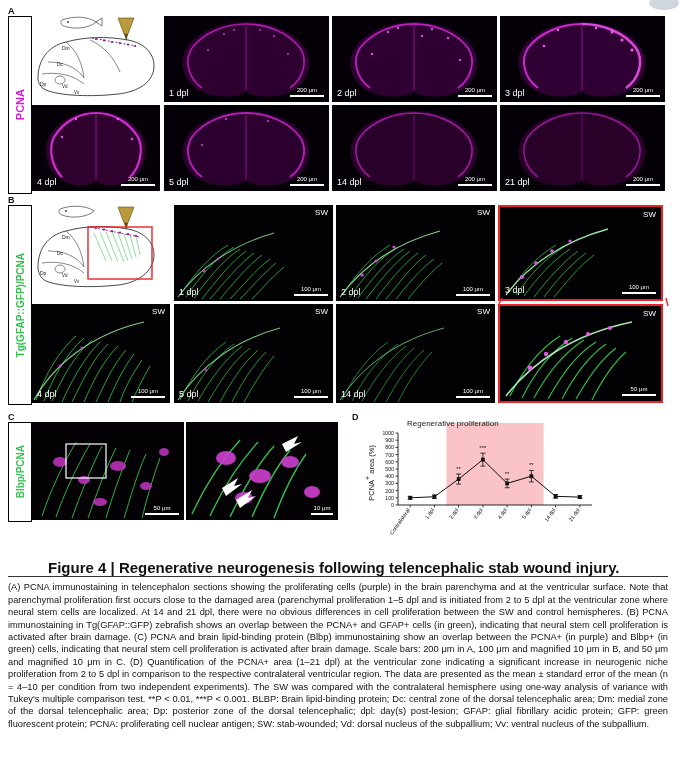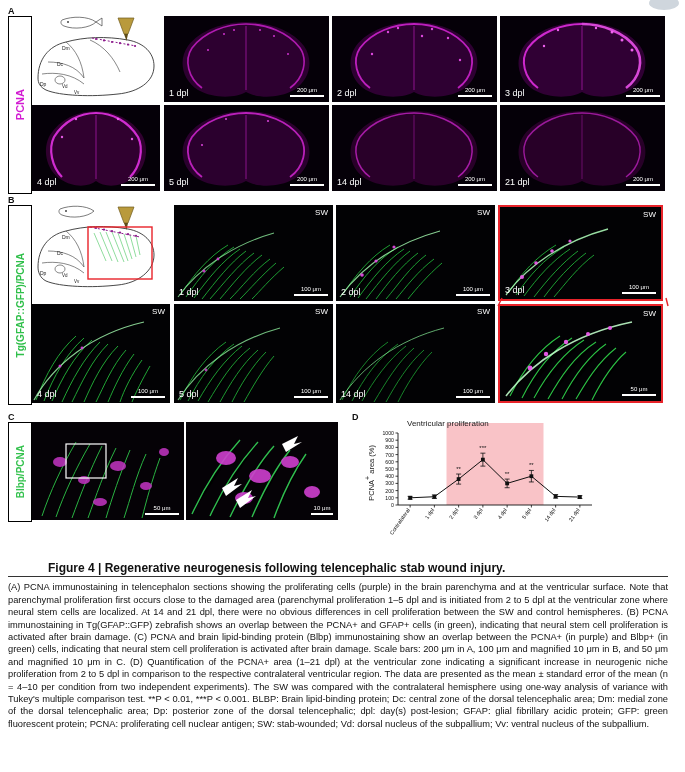--- a/index.html
+++ b/index.html
@@ -54,21 +54,21 @@
   .axis-y-title{
     position:absolute;left:0px;top:38px;writing-mode:vertical-rl;transform:rotate(180deg);
     font-size:7.5px;
   }
 
   
   #caption{
     position:absolute;left:8px;top:562px;width:660px;
     font-size:9.3px;line-height:12.4px;color:#111;text-align:justify;
   }
-  #caption .figtitle{font-weight:bold;font-size:12px;display:block;margin-bottom:2px;padding-left:40px;}
+  #caption .figtitle{font-weight:bold;font-size:15px;display:block;margin-bottom:2px;padding-left:40px;}
   #caption .divline{border-top:1px solid #333;margin-bottom:4px;}
   sup{font-size:7px;vertical-align:super;}
 
   
   .topright{
     position:absolute;right:6px;top:-4px;width:30px;height:14px;border-radius:50%;
     background:#cfd6dd;
   }
 </style>
 </head>
@@ -557,21 +557,21 @@
       </svg>
       <div class="scalebar-wrap">
         <div class="scalebar-txt">10 μm</div>
         <div class="scalebar" style="width:22px;"></div>
       </div>
     </div>
   </div>
 
   <div id="panelD">
     <div class="plabel" style="left:0px;top:-5px;">D</div>
-    <div class="chart-title">Ventricular proliferation</div>
+    <div class="chart-title">Regenerative proliferation</div>
     <div class="axis-y-title" style="left:12px;top:28px;font-size:7.5px;">
       PCNA<sup>+</sup> area (%)
     </div>
     <svg id="chartsvg" width="250" height="128" viewBox="0 0 250 128">
         <rect x="94.5" y="6" width="97" height="82" fill="#f8b8bd" opacity="0.85"></rect>
         <line x1="46" y1="16" x2="46" y2="88" stroke="#111" stroke-width="0.9"></line>
         <line x1="46" y1="88" x2="240" y2="88" stroke="#111" stroke-width="0.9"></line>
         <line x1="43.5" y1="88" x2="46" y2="88" stroke="#111" stroke-width="0.8"></line>
         <text x="42" y="90" text-anchor="end" font-size="5.2" fill="#111" font-family="Liberation Sans">0</text>
         <line x1="43.5" y1="80.8" x2="46" y2="80.8" stroke="#111" stroke-width="0.8"></line>

